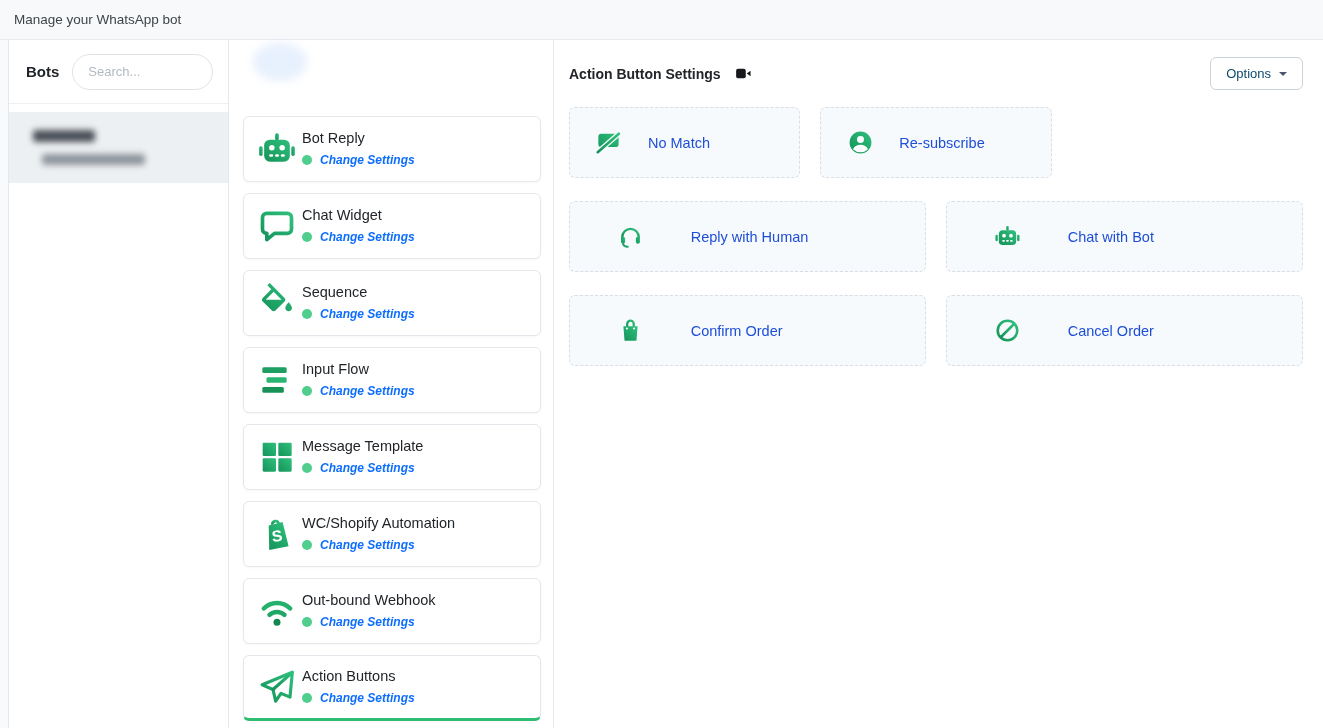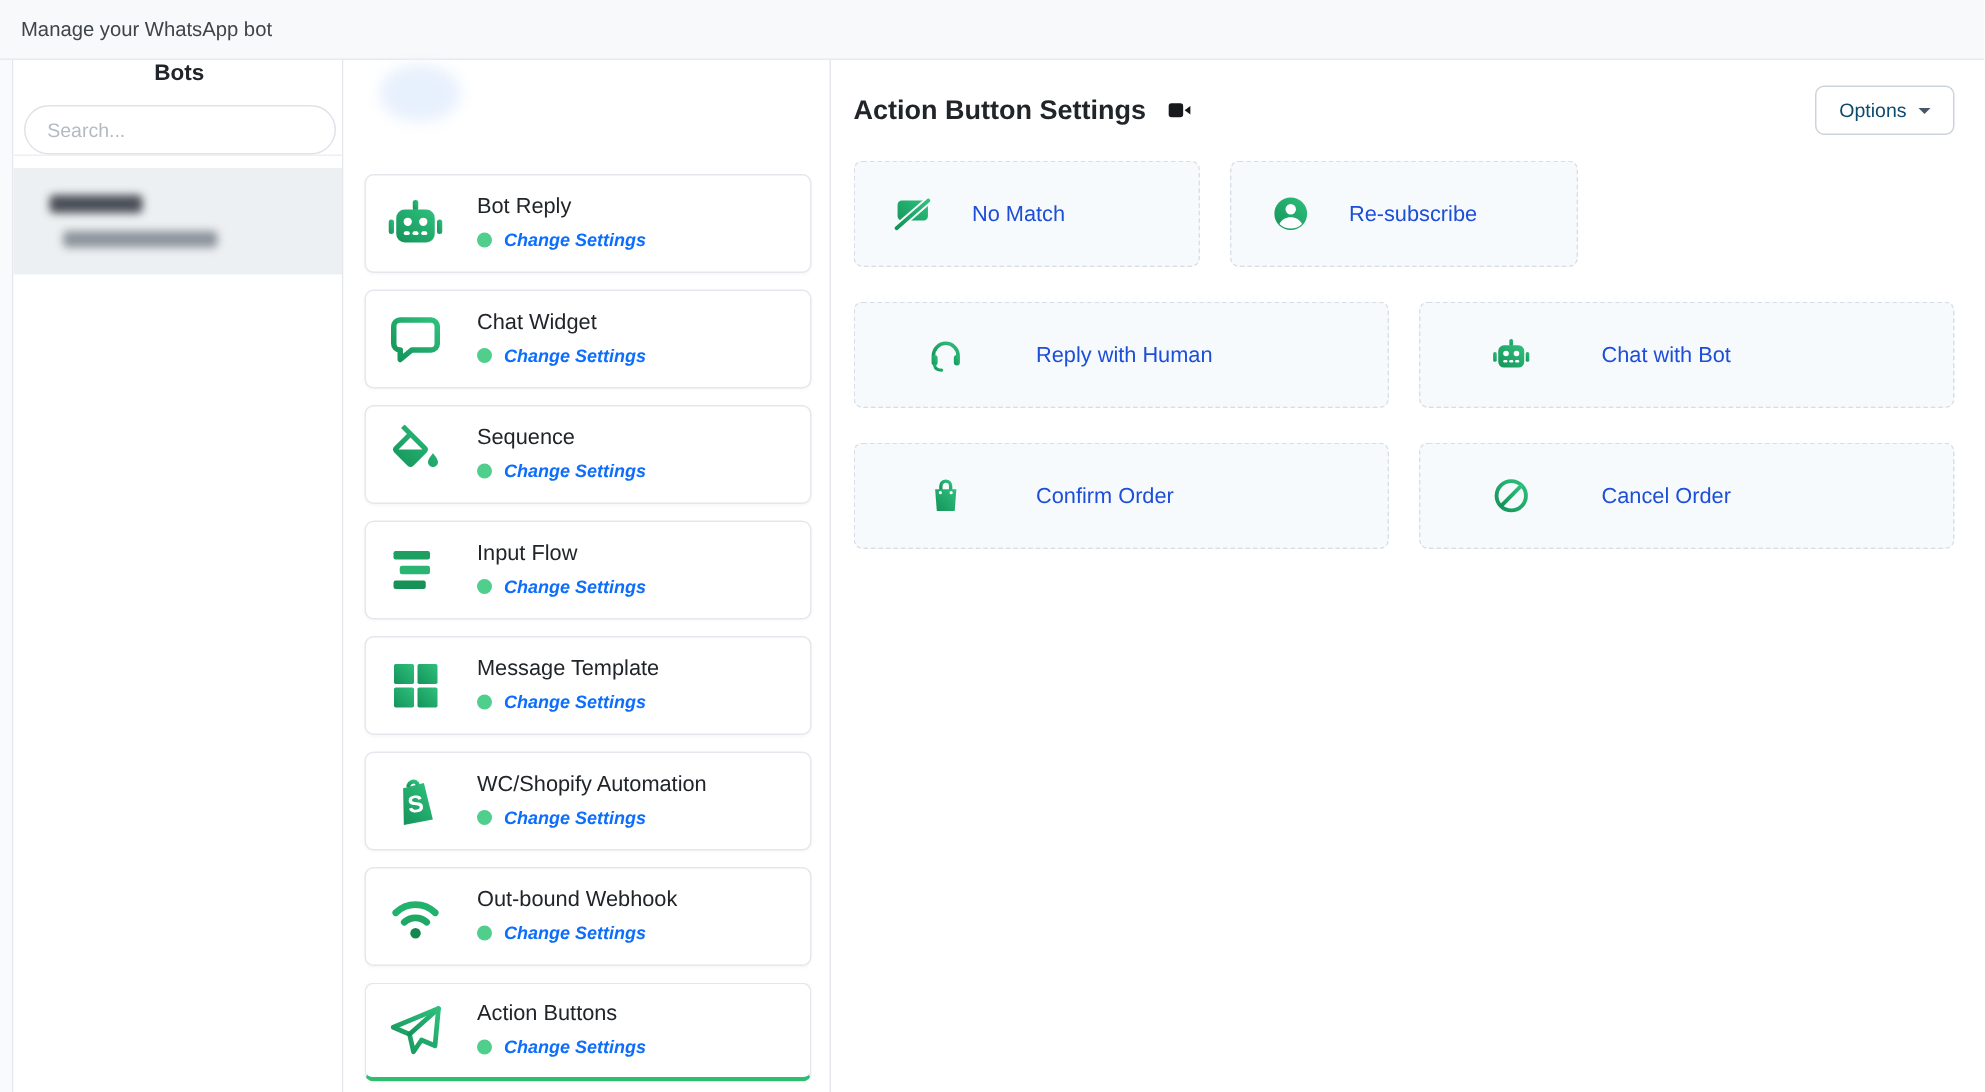--- a/index.html
+++ b/index.html
@@ -21,21 +21,21 @@
   }
   .app{
     position:absolute; top:40px; left:8px; right:0; bottom:0;
     background:#fff; border-left:1px solid var(--border);
     display:flex;
   }
   
   .sidebar{ width:220px; border-right:1px solid var(--border); background:#fff; }
   .sidebar-header{
     height:64px; display:flex; align-items:center; gap:13px;
-    padding:0 15px 0 17px; border-bottom:1px solid #edf0f2;flex-direction:column;
+    padding:0 15px 0 17px; border-bottom:1px solid #edf0f2;
   }
   .sidebar-title{ font-size:15px; font-weight:700; color:#212529; }
   .search-input{
     flex:1; min-width:0; height:36px; border:1px solid #dfe3e8; border-radius:18px;
     padding:0 15px; font-size:13px; color:#495057; outline:none; background:#fff;
     font-family:inherit;
   }
   .search-input::placeholder{ color:#b3bac2; }
   .bot-item{
     margin-top:8px; height:71px; background:#edf0f2; padding:18px 16px 0 16px;
@@ -49,34 +49,34 @@
     width:325px; border-right:1px solid var(--border); position:relative;
     padding:76px 0 0 14px; background:#fff;
   }
   .blob{
     position:absolute; top:3px; left:24px; width:54px; height:38px;
     background:#e7f0fd; border-radius:50%; filter:blur(5px);
   }
   .feature-card{
     width:298px; height:66px; margin-bottom:11px;
     border:1px solid var(--border); border-radius:6px;
-    display:flex; align-items:center; gap:20px; padding:0 12px;
+    display:flex; align-items:center; gap:4px; padding:0 12px;
     background:#fff; box-shadow:0 1px 2px rgba(0,0,0,.03); cursor:pointer;
   }
   .feature-card.selected{ border-bottom:3px solid var(--sel); }
   .f-icon{ width:42px; height:42px; flex:0 0 42px; display:flex; align-items:center; justify-content:center; }
   .f-icon svg{ width:40px; height:40px; }
   .f-title{ font-size:14.5px; color:#212529; line-height:1; margin-bottom:8px; }
   .f-linkrow{ display:flex; align-items:center; gap:8px; }
   .f-dot{ width:10px; height:10px; border-radius:50%; background:var(--dot); }
   .f-link{ font-size:12px; font-weight:700; color:var(--blue); text-decoration:none; cursor:pointer;font-style:italic; }
   
   .panel{ flex:1; padding:0 20px 0 15px; background:#fff; }
   .panel-header{ height:67px; display:flex; align-items:center; }
-  .panel-title{ font-size:18px; font-weight:700; color:#212529; }
+  .panel-title{ font-size:14px; font-weight:700; color:#212529; }
   .camera{ margin-left:14px; display:flex; cursor:pointer; }
   .options-btn{
     margin-left:auto; height:33px; padding:0 15px; background:#fff;
     border:1px solid #ccd3da; border-radius:6px; color:#0c4a6e;
     font-size:13px; font-family:inherit; display:flex; align-items:center; gap:8px;
     cursor:pointer;
   }
   .caret{ width:0; height:0; border-left:4px solid transparent; border-right:4px solid transparent; border-top:4.5px solid #49566a; }
   .action-row{ display:grid; gap:20px; margin-bottom:23px; }
   .action-row.cols-3{ grid-template-columns:repeat(3,1fr); }

